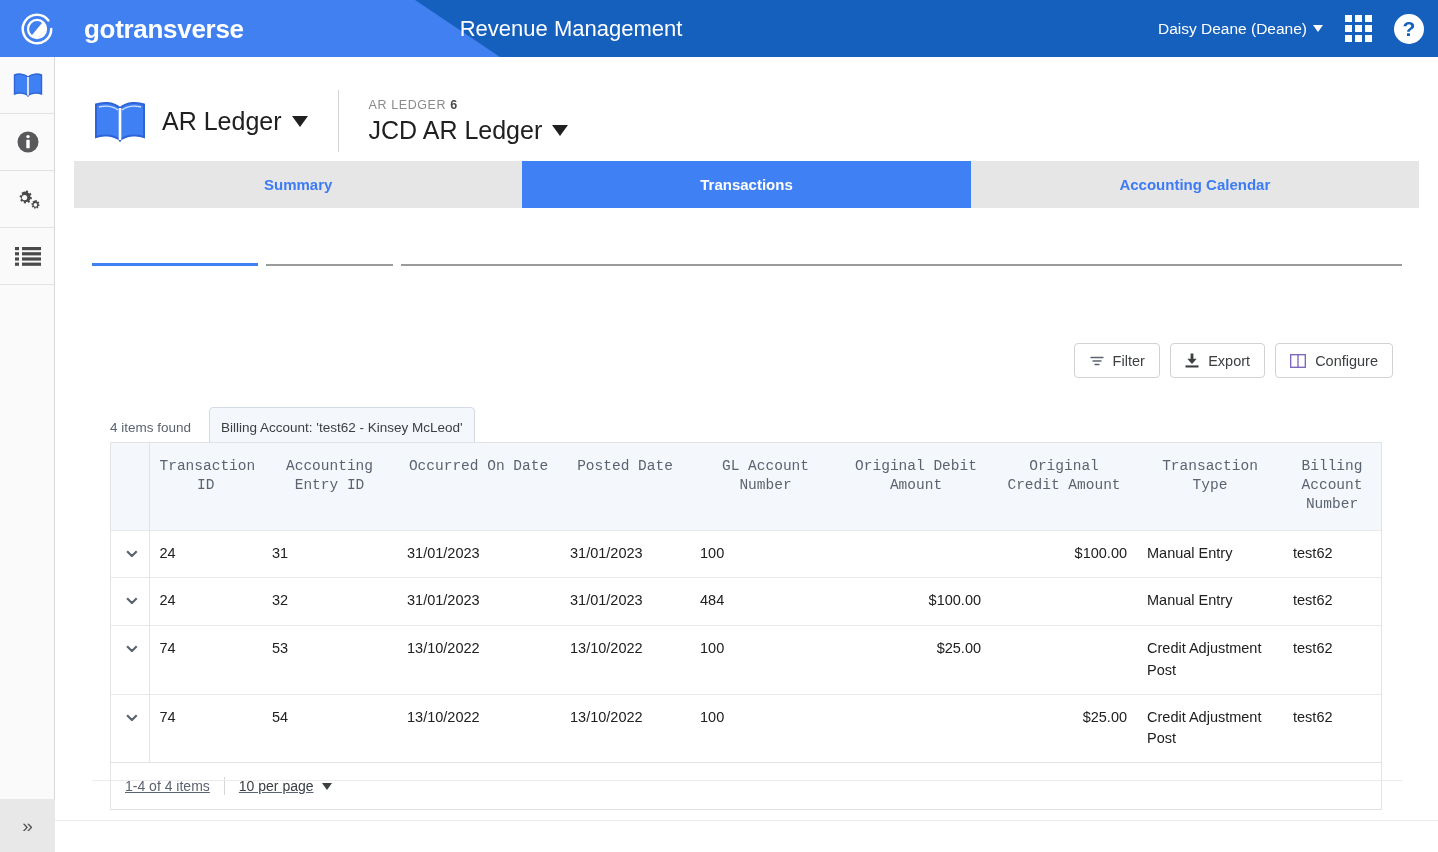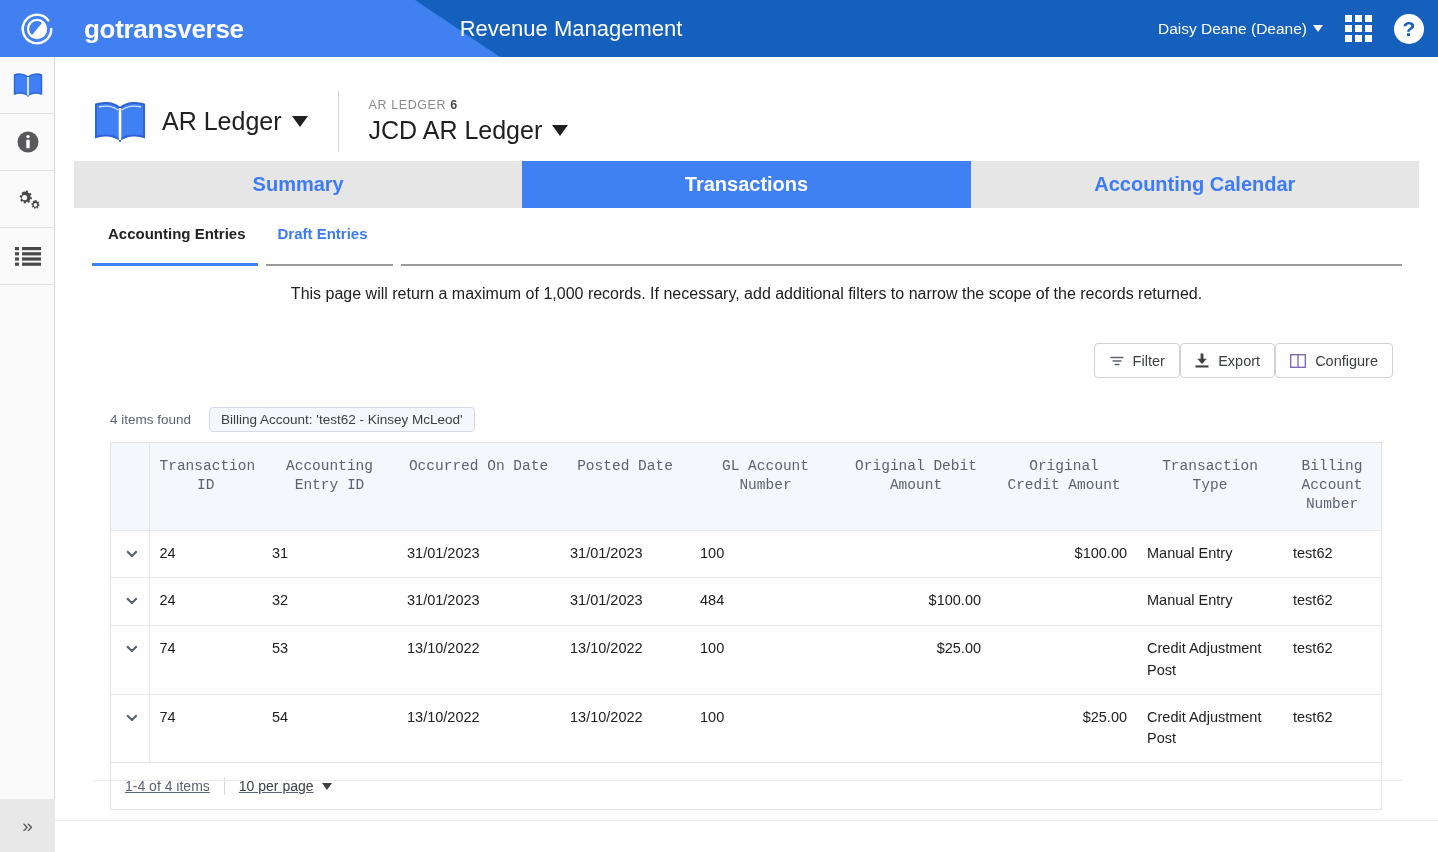--- a/index.html
+++ b/index.html
@@ -101,21 +101,21 @@
     border-right:8px solid transparent;border-top:11px solid #202020;
   }
 
   
   .tabstrip {
     position:absolute; left:19px; top:104px; width:1345px; height:47px;
     display:flex; background:#e6e6e6;
   }
   .tab {
     flex:1; display:flex; align-items:center; justify-content:center;
-    font-size:20px; font-weight:bold; color:#3d7bf5; cursor:pointer;
+    font-size:15px; font-weight:bold; color:#3d7bf5; cursor:pointer;
   }
   .tab.active { background:#4080f5; color:#ffffff; }
 
   
   .subtabs {
     position:absolute; left:37px; top:168px; width:1310px; height:48px;
   }
   .subtab-row { display:flex; align-items:flex-start; gap:0; height:38px; }
   .subtab {
     font-size:15px; font-weight:bold; cursor:pointer; padding:0 16px 10px 16px;
@@ -129,37 +129,37 @@
   .ul-rest { flex:1; height:2px; background:#9b9b9b; margin-top:1px; }
   .ul-rest2 { width:127px; height:2px; background:#9b9b9b; margin-top:1px; }
 
   .notice {
     position:absolute; left:0; top:228px; width:1383px;
     text-align:center; font-size:16px; color:#202020;
   }
 
   .actionbar {
     position:absolute; right:45px; top:286px;
-    display:flex; 
+    display:flex; gap:10px;
   }
   .btn {
     height:35px; min-width:86px; padding:0 14px;
     border:1px solid #d2d2d2; border-radius:4px; background:#fff;
     display:flex; align-items:center; justify-content:center; gap:9px;
     font-size:14.5px; color:#3c4043; cursor:pointer;
   }
 
   .meta {
     position:absolute; left:55px; top:350px;
     display:flex; align-items:center; gap:18px;
   }
   .meta-count { font-size:13.5px; color:#5c6370; }
   .chip {
     border:1px solid #d3dae6; background:#f4f7fb; border-radius:4px;
-    padding:4px 11px; font-size:13.5px; color:#3c4043; cursor:pointer;
+    padding:12px 11px; font-size:13.5px; color:#3c4043; cursor:pointer;
   }
 
   
   .tablewrap {
     position:absolute; left:55px; top:385px; width:1272px;
     border:1px solid #e3e3e3; background:#fff;
   }
   table.grid { width:100%; border-collapse:collapse; table-layout:fixed; }
   table.grid thead th {
     background:#f4f8fd; color:#5c6370; font-size:14.5px; font-weight:normal;
@@ -304,34 +304,29 @@
       </div>
     </div>
 
     <div class="tabstrip">
       <div class="tab">Summary</div>
       <div class="tab active">Transactions</div>
       <div class="tab">Accounting Calendar</div>
     </div>
 
     <div class="subtabs">
-      <div class="subtab-row">
-        <div class="subtab active">Accounting Entries</div>
-        <div class="subtab inactive">Draft Entries</div>
-      </div>
       <div class="subtab-underline">
         <div class="ul-active"></div>
         <div class="ul-gap"></div>
         <div class="ul-rest2"></div>
         <div class="ul-gap"></div>
         <div class="ul-rest"></div>
       </div>
     </div>
 
-    <div class="notice">This page will return a maximum of 1,000 records. If necessary, add additional filters to narrow the scope of the records returned.</div>
 
     <div class="actionbar">
       <div class="btn">
         <svg width="14" height="12" viewBox="0 0 14 12">
           <g stroke="#5c6370" stroke-width="1.3" stroke-linecap="round">
             <line x1="1" y1="2.5" x2="13" y2="2.5"></line>
             <line x1="3" y1="6" x2="11" y2="6"></line>
             <line x1="5" y1="9.5" x2="9" y2="9.5"></line>
           </g>
         </svg>

